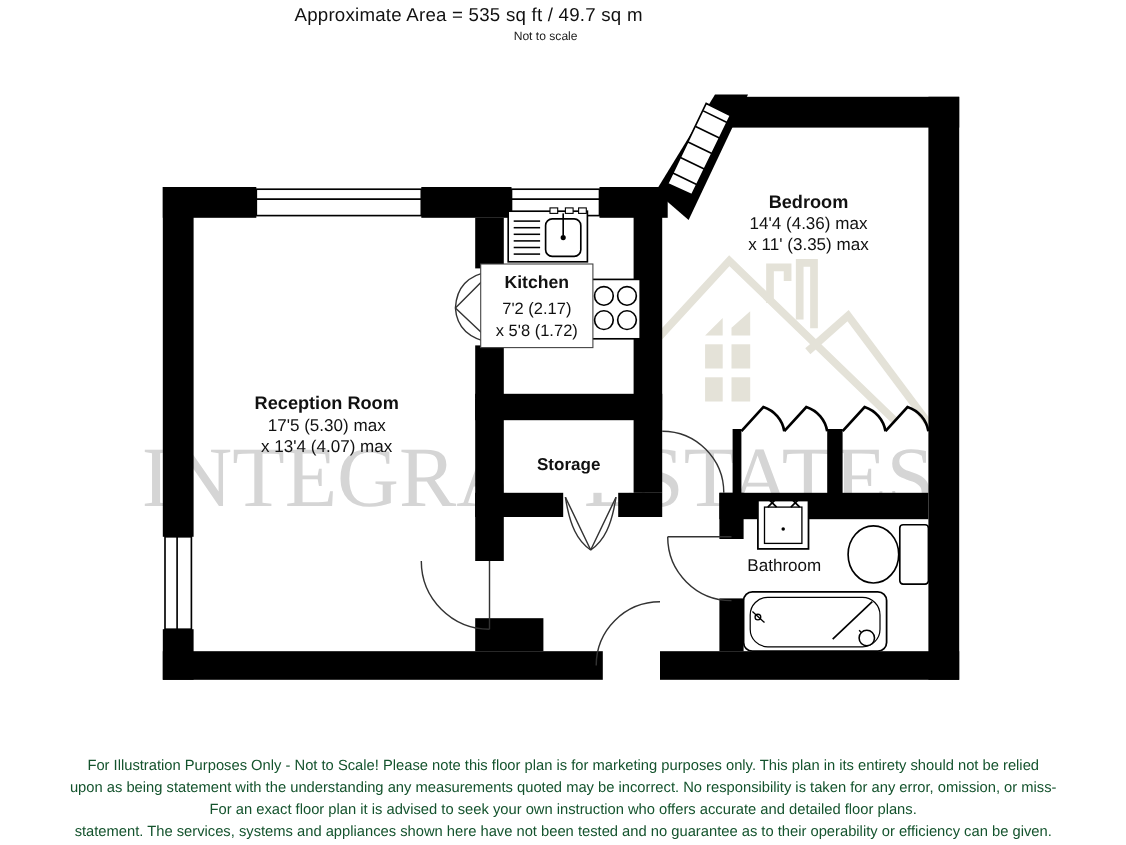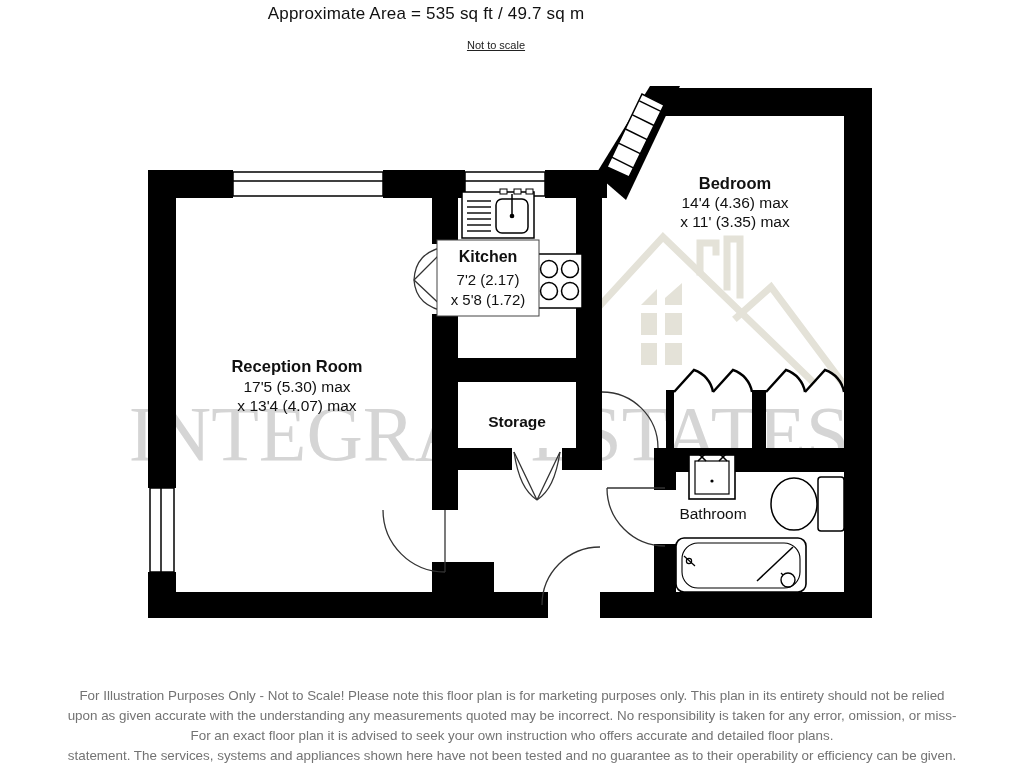--- a/index.html
+++ b/index.html
@@ -2,25 +2,25 @@
 <html><head>
 <meta charset="utf-8">
 <style>
   html,body{margin:0;padding:0;}
   body{
     width:1024px;height:768px;position:relative;background:#ffffff;
     font-family:"Liberation Sans", sans-serif;overflow:hidden;
   }
   .header{position:absolute;top:4px;left:0;width:852px;text-align:center;}
   .header .title{font-size:17px;color:#111;letter-spacing:.2px;}
-  .header .subtitle{font-size:11px;color:#222;margin-top:15px;margin-left:140px;text-decoration:underline;}
+  .header .subtitle{font-size:11px;color:#222;margin-top:3px;margin-left:140px;}
   .plan-svg{position:absolute;left:0;top:0;}
   .footer{
     position:absolute;left:12px;top:686px;width:1000px;text-align:center;
-    font-size:13.4px;color:#737373;line-height:20px;
+    font-size:13.4px;color:#14532d;line-height:20px;
   }
 </style>
 </head>
 <body>
 
 <div class="header">
   <div class="title">Approximate Area = 535 sq ft / 49.7 sq m</div>
   <div class="subtitle">Not to scale</div>
 </div>
 
@@ -202,16 +202,16 @@
     <text x="735" y="189" font-size="16.5" font-weight="bold">Bedroom</text>
     <text x="735" y="208" font-size="15.5">14'4 (4.36) max</text>
     <text x="735" y="227" font-size="15.5">x 11' (3.35) max</text>
 
     <text x="713" y="519" font-size="15.5">Bathroom</text>
   </g>
 </svg>
 
 <div class="footer">
   <div>For Illustration Purposes Only - Not to Scale! Please note this floor plan is for marketing purposes only. This plan in its entirety should not be relied</div>
-  <div>upon as given accurate with the understanding any measurements quoted may be incorrect. No responsibility is taken for any error, omission, or miss-</div>
+  <div>upon as being statement with the understanding any measurements quoted may be incorrect. No responsibility is taken for any error, omission, or miss-</div>
   <div>For an exact floor plan it is advised to seek your own instruction who offers accurate and detailed floor plans.</div>
   <div>statement. The services, systems and appliances shown here have not been tested and no guarantee as to their operability or efficiency can be given.</div>
 </div>
 
 </body></html>

